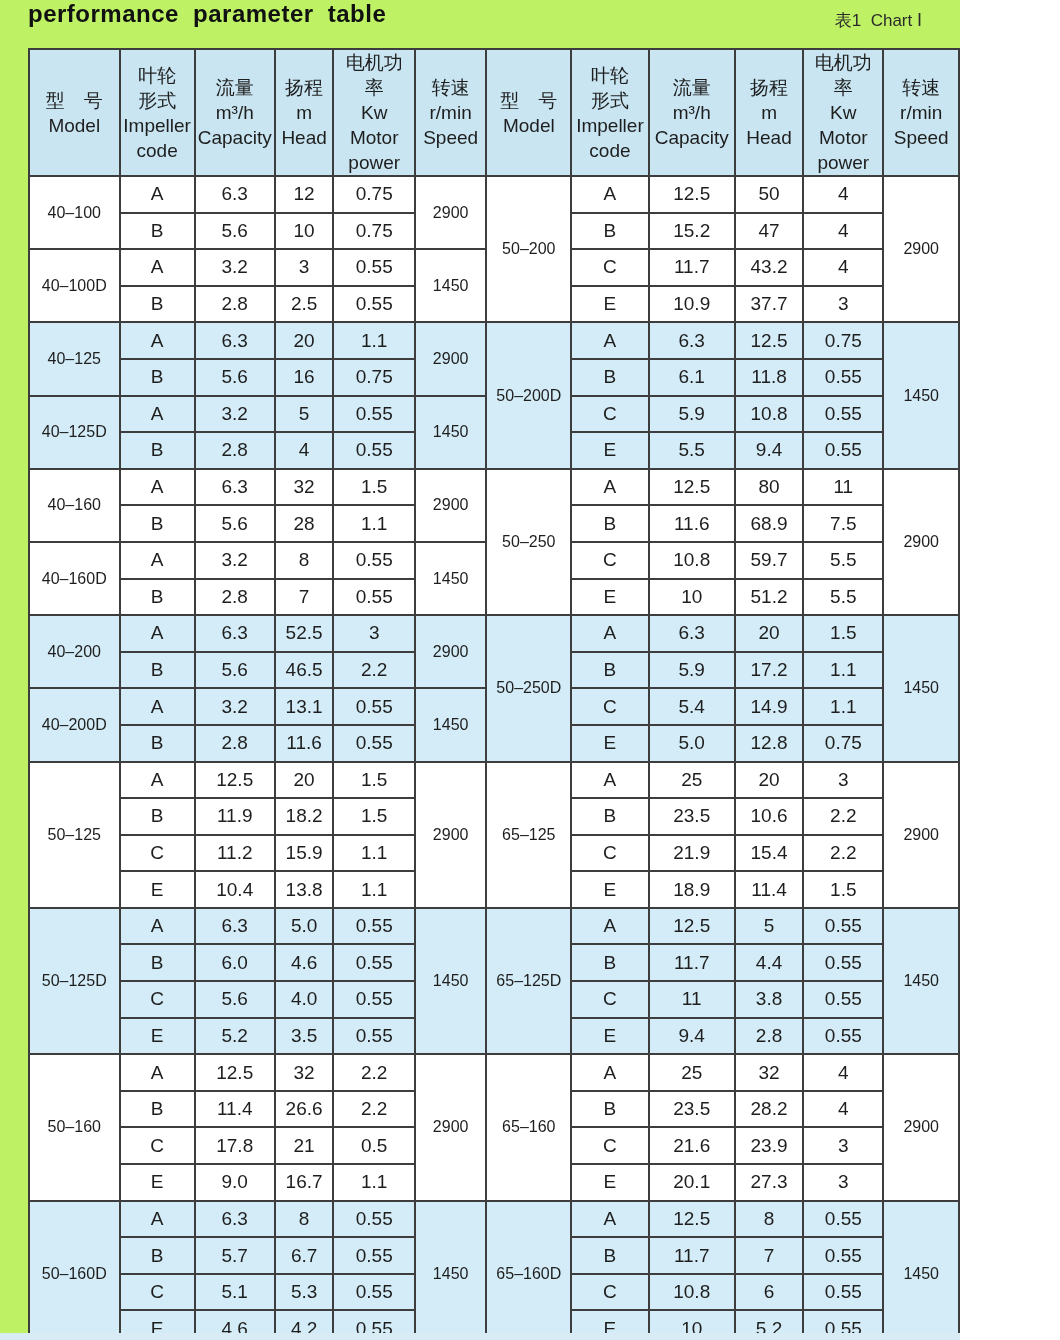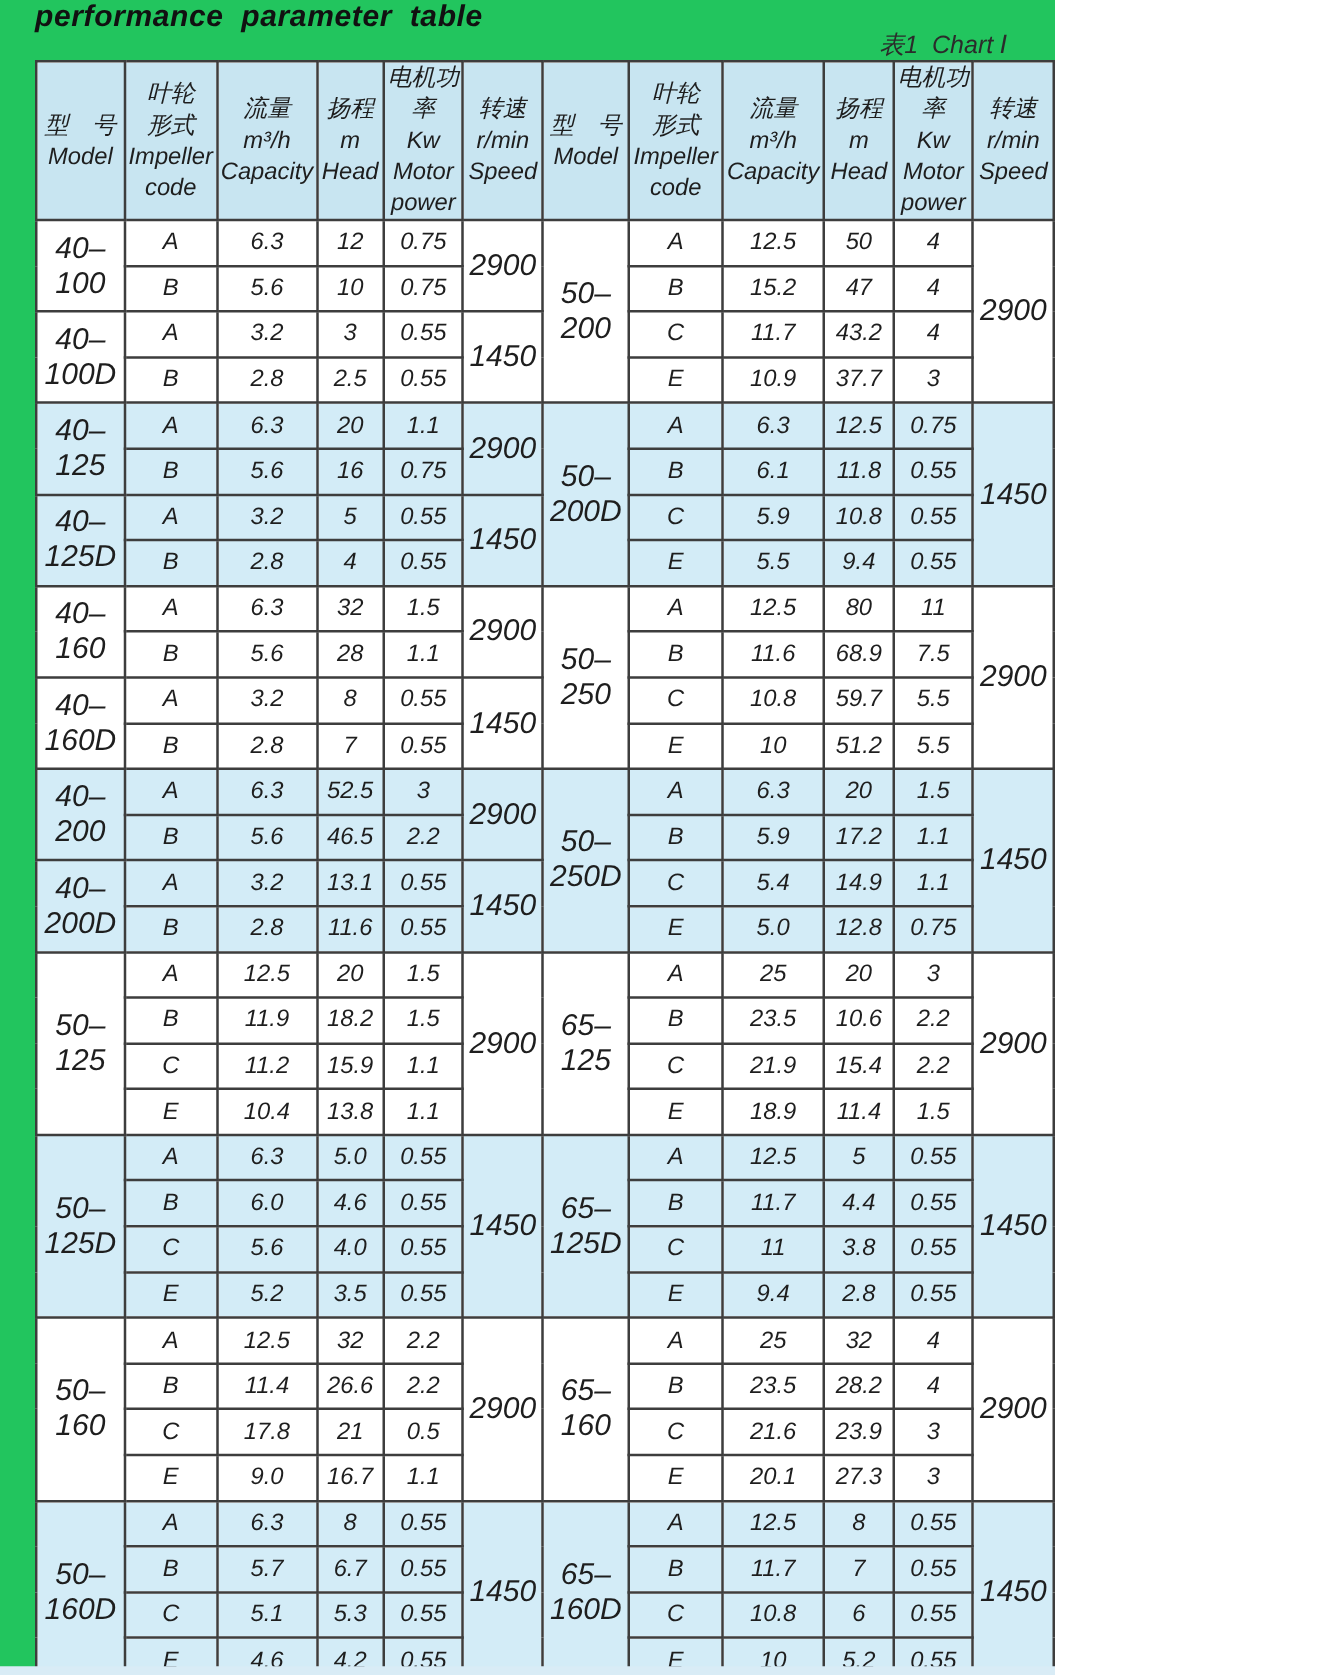--- a/index.html
+++ b/index.html
@@ -1,40 +1,39 @@
 <!DOCTYPE html>
 <html><head>
 <meta charset="utf-8">
 <style>
   html, body { margin: 0; padding: 0; }
   body { background: #ffffff; font-family: "Liberation Sans", "DejaVu Sans", sans-serif; }
   .sheet {
     position: relative;
-    width: 844px;
+    width: 960px;
     height: 1340px;
-    background: #22c55e;
+    background: #bef264;
     overflow: hidden;
-    font-style: italic;
   }
   .page-title {
     position: absolute;
     left: 28px;
     top: 0px;
     font-size: 24px;
     font-weight: 700;
     color: #111;
     letter-spacing: 0.5px;
     word-spacing: 7px;
     white-space: pre;
   }
   .chart-label {
     position: absolute;
     right: 38px;
-    top: 22px;
-    font-size: 20px;
+    top: 9px;
+    font-size: 17px;
     color: #2b2b2b;
     white-space: pre;
     text-align: right;
   }
   table.perf {
     position: absolute;
     left: 28px;
     top: 48px;
     border-collapse: collapse;
     table-layout: fixed;
@@ -51,21 +50,21 @@
   }
   table.perf th {
     background: #c8e5f1;
     font-weight: 400;
     font-size: 19px;
     line-height: 25px;
     height: 104px;
   }
   table.perf tbody tr { height: 36.6px; }
   table.perf td { font-size: 19px; }
-  table.perf td.model, table.perf td.speed { font-size: 24px; }
+  table.perf td.model, table.perf td.speed { font-size: 16px; }
   table.perf td.shaded { background: #d3ecf7; }
   .bottom-strip {
     position: absolute;
     left: 0; right: 0; bottom: 0;
     height: 7px;
     background: #d9ecf6;
   }
 </style>
 </head>
 <body>

